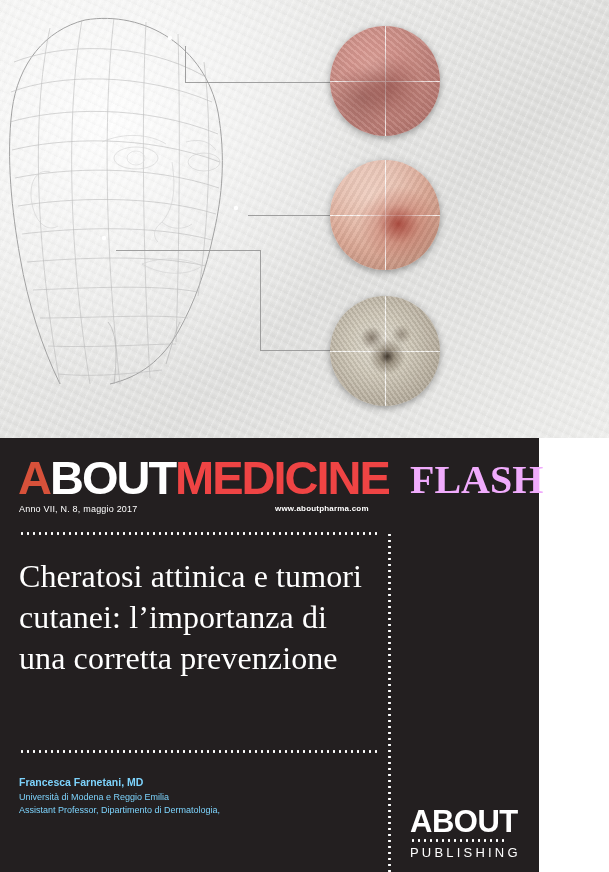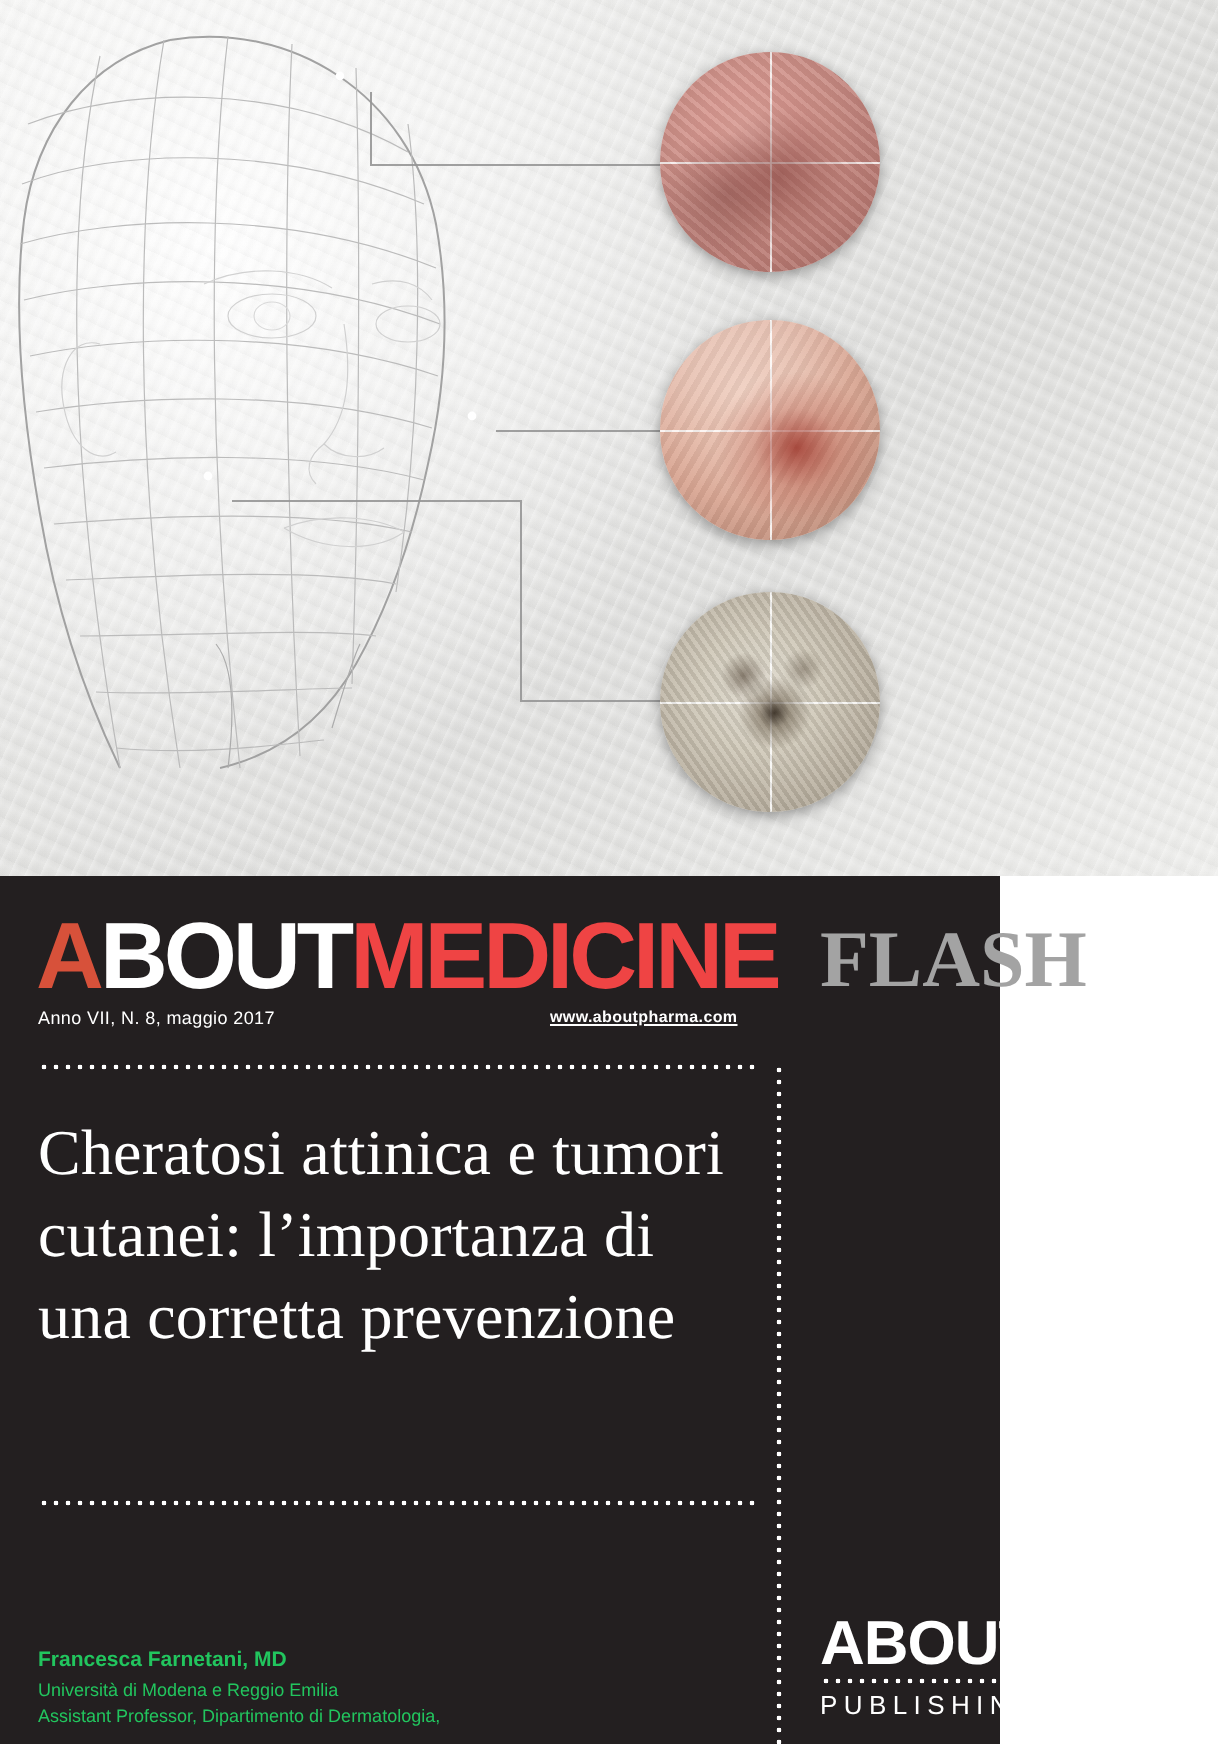--- a/index.html
+++ b/index.html
@@ -118,21 +118,21 @@
     background: rgba(150,150,150,0.9);
     height: 1px;
   }
   .leader.v { width: 1px; height: auto; }
 
   
   .panel {
     position: absolute;
     left: 0;
     top: 438px;
-    width: 500px;
+    width: 539px;
     height: 434px;
     background: #231f20;
     color: #ffffff;
   }
   .masthead {
     position: absolute;
     left: 18px;
     top: 16px;
     display: flex;
     align-items: baseline;
@@ -158,39 +158,38 @@
     line-height: 1;
   }
   .flash {
     position: absolute;
     left: 410px;
     top: 18px;
     font-family: "Liberation Serif", serif;
     font-weight: bold;
     font-size: 40px;
     letter-spacing: 0px;
-    color: #a3a3a3;
+    color: #f0abfc;
   }
   .issue-line {
     position: absolute;
     left: 19px;
     top: 66px;
     font-size: 9px;
     color: #ffffff;
     letter-spacing: 0.2px;
   }
   .site-url {
     position: absolute;
     left: 275px;
     top: 66px;
     font-size: 8px;
     font-weight: bold;
     color: #ffffff;
     letter-spacing: 0.2px;
-    text-decoration: underline;
   }
 
   .dots-row {
     position: absolute;
     left: 19px;
     width: 361px;
     height: 3px;
     background-image: radial-gradient(circle, #ffffff 0 1.1px, rgba(0,0,0,0) 1.3px);
     background-size: 6px 3px;
     background-repeat: repeat-x;
@@ -220,22 +219,21 @@
     color: #ffffff;
     font-weight: normal;
     letter-spacing: 0.1px;
   }
 
   .author-block {
     position: absolute;
     left: 19px;
     top: 338px;
     width: 350px;
-    color: #22c55e;
-    margin-top: 48px;
+    color: #7dd3fc;
   }
   .author-name {
     font-size: 10.5px;
     font-weight: bold;
     margin-bottom: 3px;
   }
   .author-aff {
     font-size: 9px;
     line-height: 1.45;
   }

